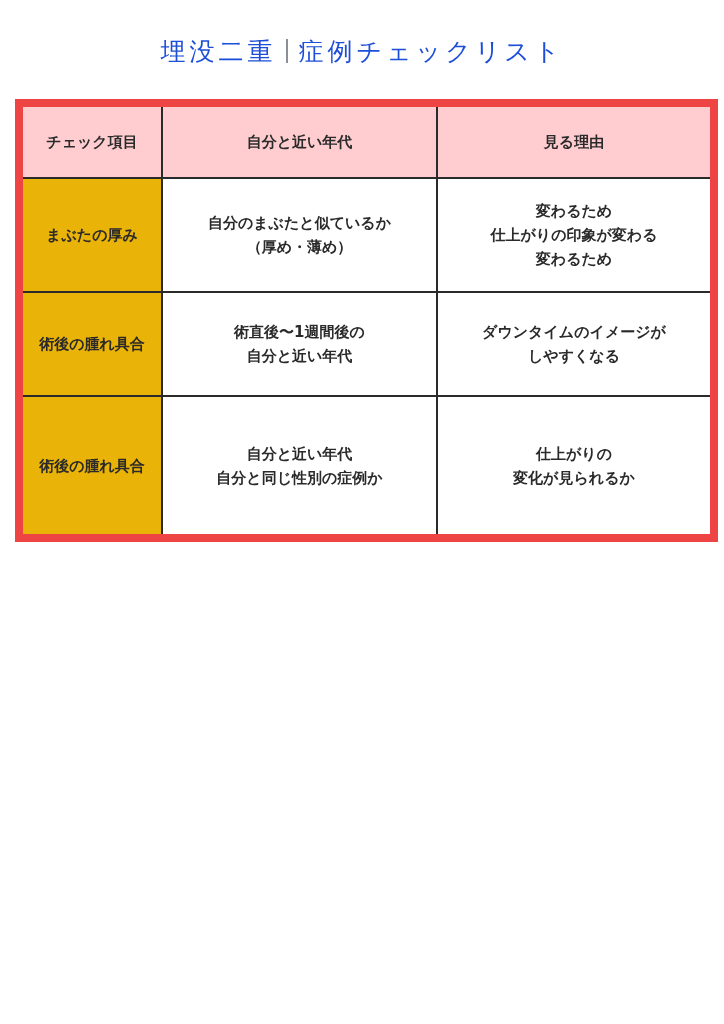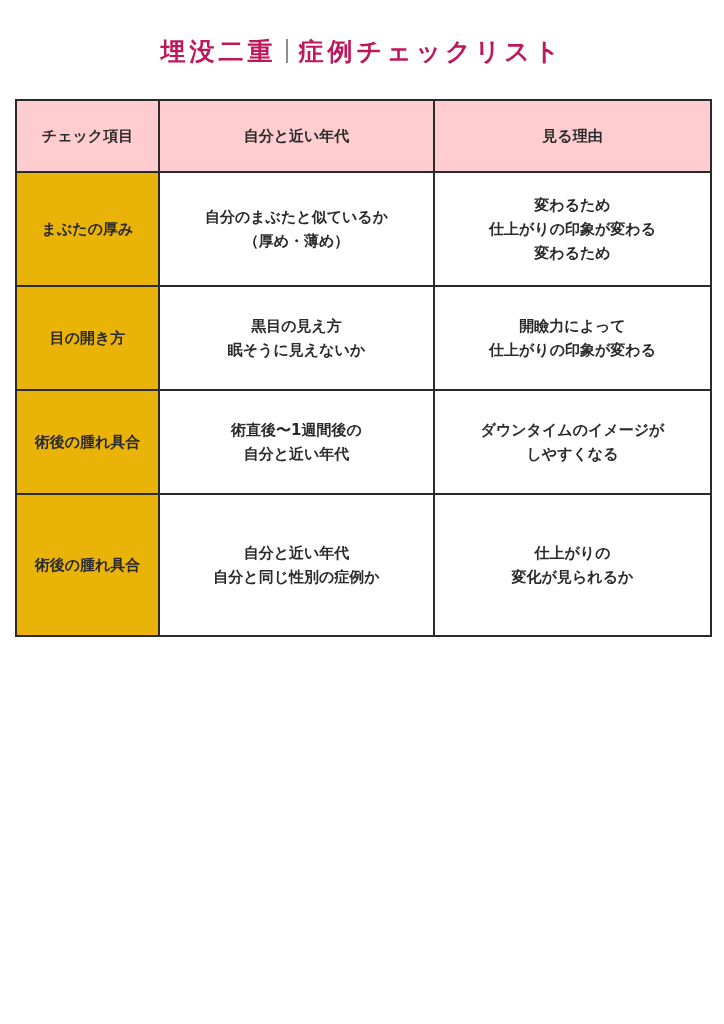--- a/index.html
+++ b/index.html
@@ -15,41 +15,41 @@
     color: #2a2a2a;
     overflow: hidden;
   }
   .title {
     position: absolute;
     top: 34px;
     left: 0;
     width: 724px;
     text-align: center;
     font-size: 25px;
-    font-weight: bold;
+    font-weight: normal;
     letter-spacing: 4px;
-    color: #be185d;
+    color: #1d4ed8;
     line-height: 36px;
   }
   .title .sep {
     display: inline-block;
     width: 2px;
     height: 24px;
     background: #8a8f98;
     vertical-align: -3px;
     margin: 0 10px;
   }
   table.checklist {
     position: absolute;
     top: 99px;
     left: 15px;
     width: 695px;
     border-collapse: collapse;
     table-layout: fixed;
-    border: 2px solid #ef4444;
+    border: 8px solid #ef4444;
   }
   table.checklist th,
   table.checklist td {
     border: 2px solid #2a2a2a;
     text-align: center;
     vertical-align: middle;
     font-size: 15px;
     font-weight: bold;
     line-height: 24px;
     color: #2a2a2a;
@@ -97,31 +97,20 @@
         <span class="line">自分のまぶたと似ているか</span>
         <span class="line">（厚め・薄め）</span>
       </td>
       <td class="cell">
         <span class="line">変わるため</span>
         <span class="line">仕上がりの印象が変わる</span>
         <span class="line">変わるため</span>
       </td>
     </tr>
     <tr style="height:104px">
-      <td class="item">目の開き方</td>
-      <td class="cell">
-        <span class="line">黒目の見え方</span>
-        <span class="line">眠そうに見えないか</span>
-      </td>
-      <td class="cell">
-        <span class="line">開瞼力によって</span>
-        <span class="line">仕上がりの印象が変わる</span>
-      </td>
-    </tr>
-    <tr style="height:104px">
       <td class="item">術後の腫れ具合</td>
       <td class="cell">
         <span class="line">術直後〜1週間後の</span>
         <span class="line">自分と近い年代</span>
       </td>
       <td class="cell">
         <span class="line">ダウンタイムのイメージが</span>
         <span class="line">しやすくなる</span>
       </td>
     </tr>

